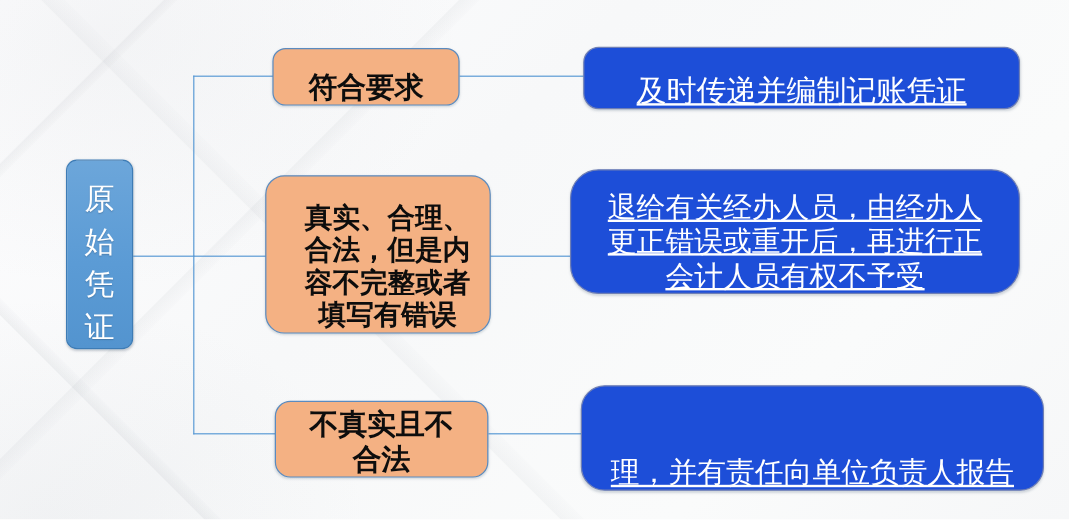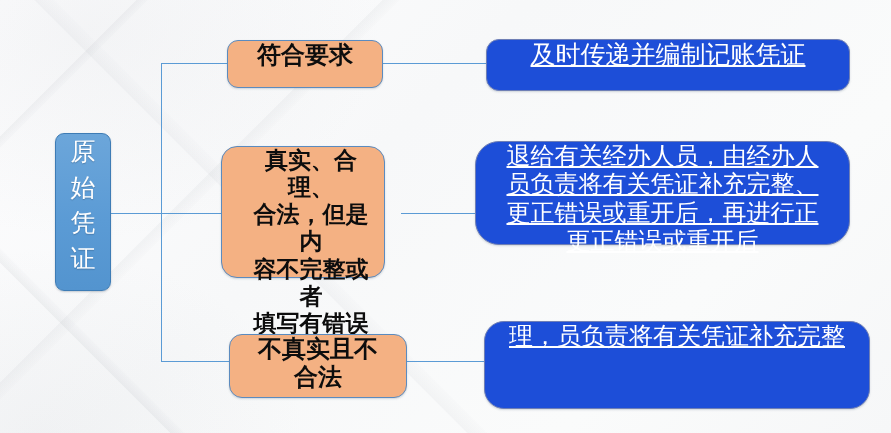--- a/index.html
+++ b/index.html
@@ -59,21 +59,21 @@
     background: #5b9bd5;
   }
   .conn.h { height: 1px; }
   .conn.v { width: 1px; }
 
   
   .node {
     position: absolute;
     box-sizing: border-box;
     display: flex;
-    align-items: flex-start;
+    align-items: flex-end;
     justify-content: center;
     text-align: center;
     line-height: 1.18;
   }
 
   
   .node-root {
     left: 55px;
     top: 133px;
     width: 56px;
@@ -96,21 +96,21 @@
   
   .node-orange {
     background: #f4b183;
     border: 1px solid #5b8bbf;
     border-radius: 12px;
     color: #0d0d0d;
     font-weight: 700;
     box-shadow: 0 1px 2px rgba(70,90,110,0.22);
   }
   .node-orange.o1 { left: 227px; top: 40px;  width: 156px; height: 48px; font-size: 24px; border-radius: 11px; }
-  .node-orange.o2 { left: 221px; top: 146px; width: 164px; height: 132px; font-size: 23px; border-radius: 16px; padding-left: 16px; }
+  .node-orange.o2 { left: 221px; top: 146px; width: 188px; height: 132px; font-size: 23px; border-radius: 16px; padding-left: 16px; }
   .node-orange.o3 { left: 229px; top: 334px; width: 178px; height: 64px; font-size: 24px; border-radius: 13px; }
 
   
   .node-green {
     background: #1d4ed8;
     border: 1px solid #6f7fb5;
     border-radius: 14px;
     color: #ffffff;
     font-weight: 400;
     box-shadow: 0 1px 2px rgba(60,80,110,0.22);
@@ -178,25 +178,24 @@
 
   <div class="node node-green g1">
     <div class="node-text">
       <div>及时传递并编制记账凭证</div>
     </div>
   </div>
 
   <div class="node node-green g2">
     <div class="node-text">
       <div>退给有关经办人员，由经办人</div>
-      <div>员负责将有关凭证补充完整、</div>
       <div>更正错误或重开后，再进行正</div>
-      <div>更正错误或重开后</div>
+      <div>会计人员有权不予受</div>
     </div>
   </div>
 
   <div class="node node-green g3">
     <div class="node-text">
-      <div>理，员负责将有关凭证补充完整</div>
+      <div>理，并有责任向单位负责人报告</div>
     </div>
   </div>
 
 </div>
 
 </body></html>

